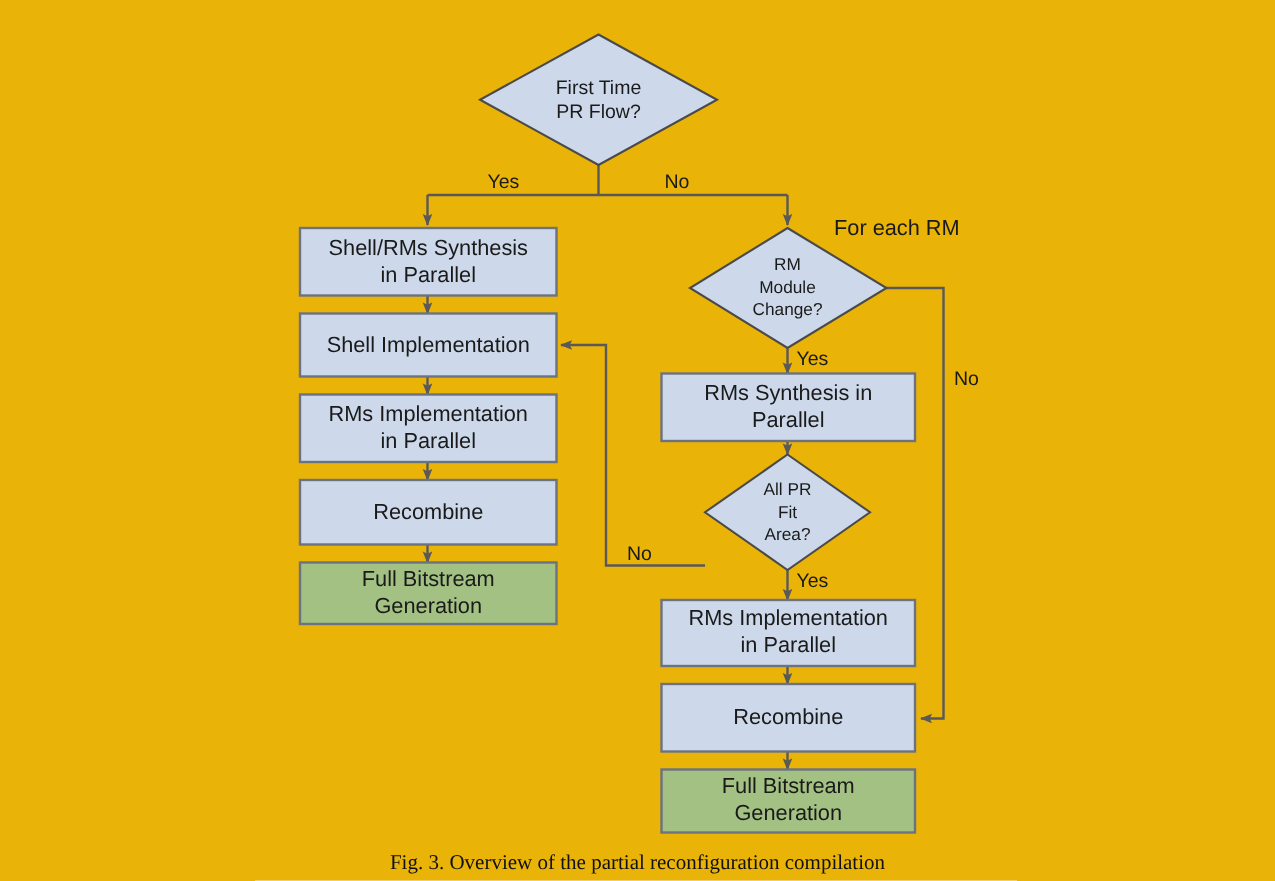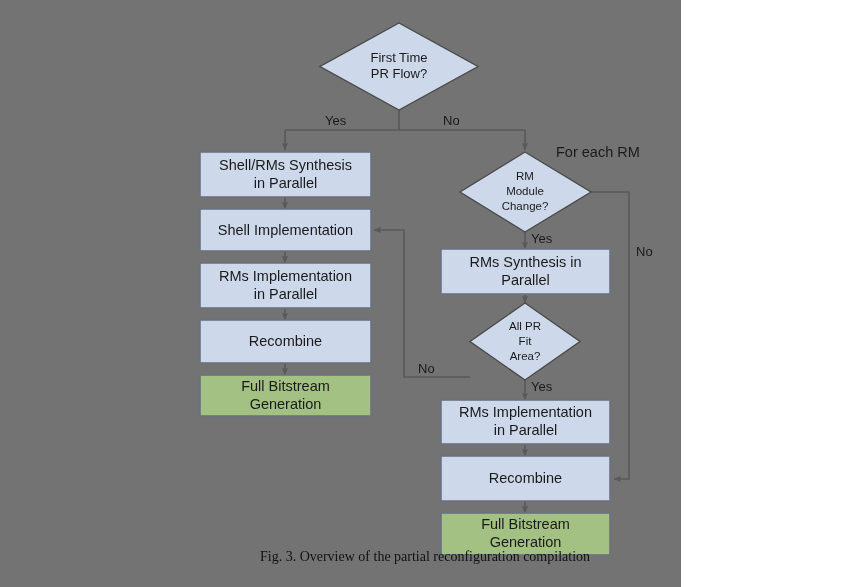--- a/index.html
+++ b/index.html
@@ -8,23 +8,23 @@
     background: #ffffff;
   }
   body {
     width: 850px;
     height: 587px;
     font-family: "Liberation Sans", sans-serif;
     overflow: hidden;
   }
   #figure-root {
     position: relative;
-    width: 681px;
+    width: 850px;
     height: 587px;
-    background: #737373;
+    background: #eab308;
   }
   svg#flowchart {
     display: block;
     width: 850px;
     height: 587px;
   }
   .node-box {
     stroke: #6b7280;
     stroke-width: 1.6;
   }
@@ -67,21 +67,21 @@
   .annot-label {
     font-family: "Liberation Sans", sans-serif;
     font-size: 14.5px;
     fill: #1a1a1a;
     text-anchor: start;
     dominant-baseline: middle;
   }
   .caption {
     position: absolute;
     left: 0;
-    top: 549px;
+    top: 568px;
     width: 850px;
     text-align: center;
     font-family: "Liberation Serif", serif;
     font-size: 14px;
     color: #111111;
     white-space: nowrap;
   }
 </style>
 </head>
 <body>

